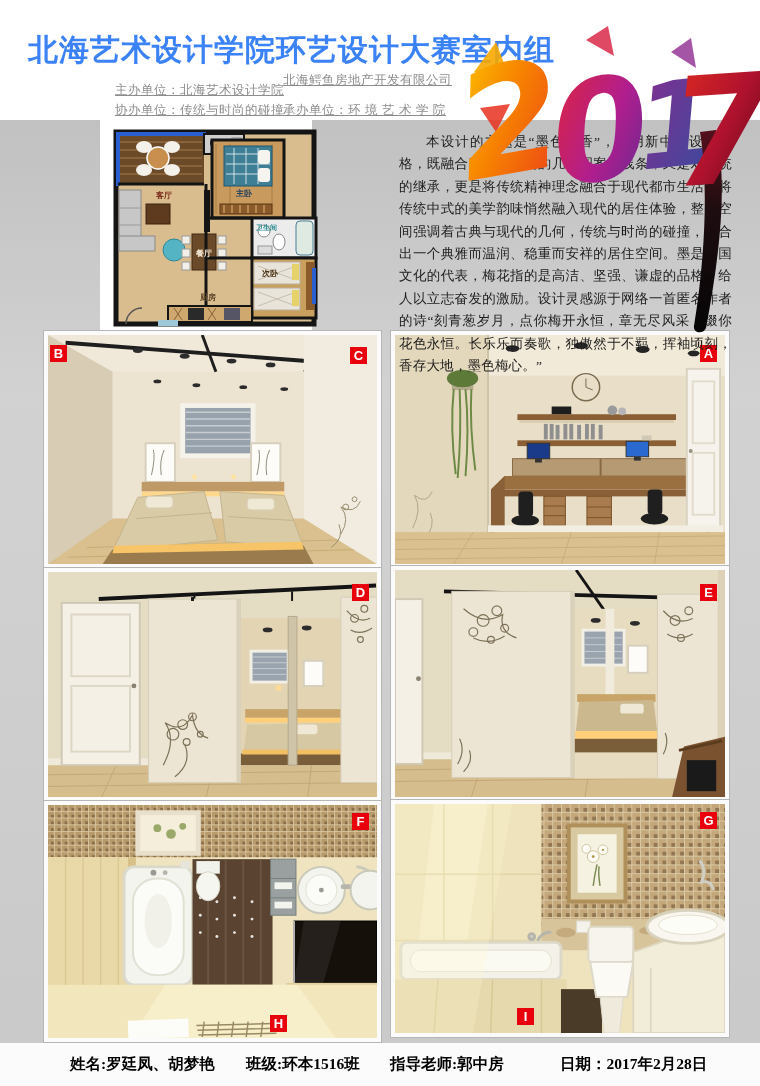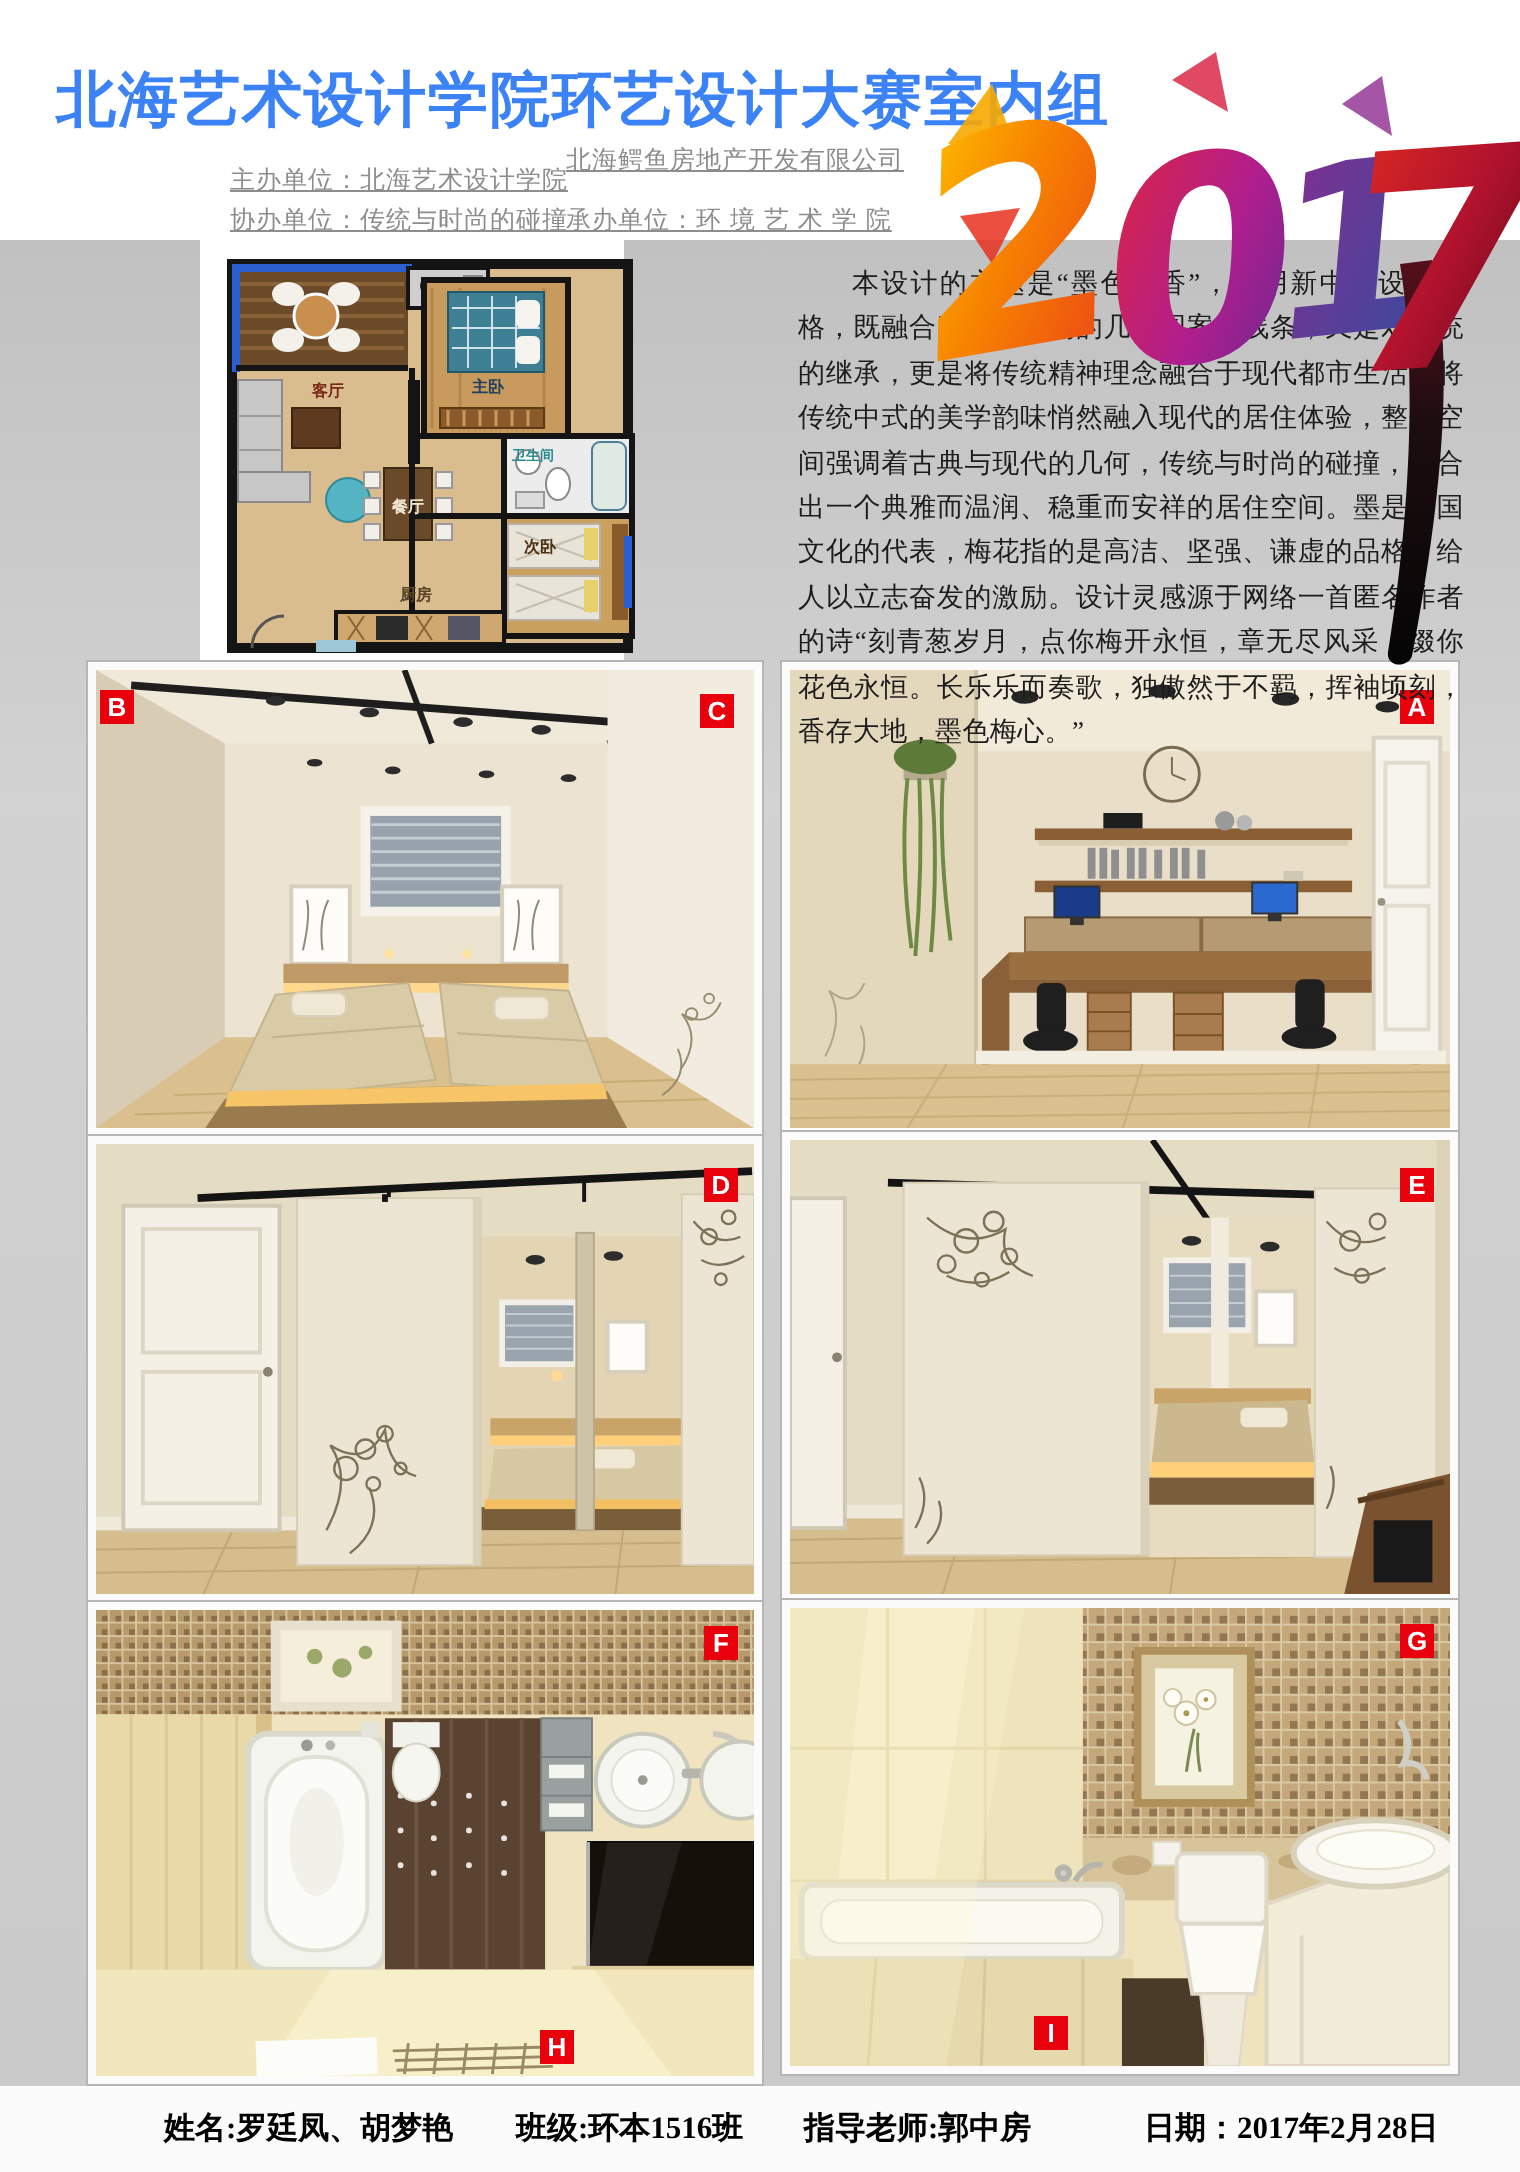--- a/index.html
+++ b/index.html
@@ -31,21 +31,21 @@
   .p2{left:391px;top:331px;width:338px;height:237px;}
   .p3{left:44px;top:568px;width:337px;height:233px;}
   .p4{left:391px;top:566px;width:338px;height:235px;}
   .p5{left:44px;top:801px;width:337px;height:241px;}
   .p6{left:391px;top:800px;width:338px;height:237px;}
   .marker{position:absolute;width:17px;height:17px;background:#e8000d;color:#ffffff;
           font:bold 13px/17px "Liberation Sans", sans-serif;text-align:center;z-index:4;}
   
   .footer{position:absolute;left:0;top:1043px;width:760px;height:43px;background:#fbfbfb;}
   .foot-item{position:absolute;top:11px;font-family:"Liberation Serif", serif;font-weight:700;
-             font-size:15.5px;color:#000;white-space:nowrap;margin-left:12px;}
+             font-size:15.5px;color:#000;white-space:nowrap;}
   .f-name{left:70px;} .f-class{left:246px;} .f-teacher{left:390px;} .f-date{left:560px;}
 </style>
 </head>
 <body>
 
 <div class="page">
 
   <div class="header">
     <div class="title">北海艺术设计学院环艺设计大赛室内组</div>
     <div class="org-line org-r1l">主办单位：北海艺术设计学院</div>

